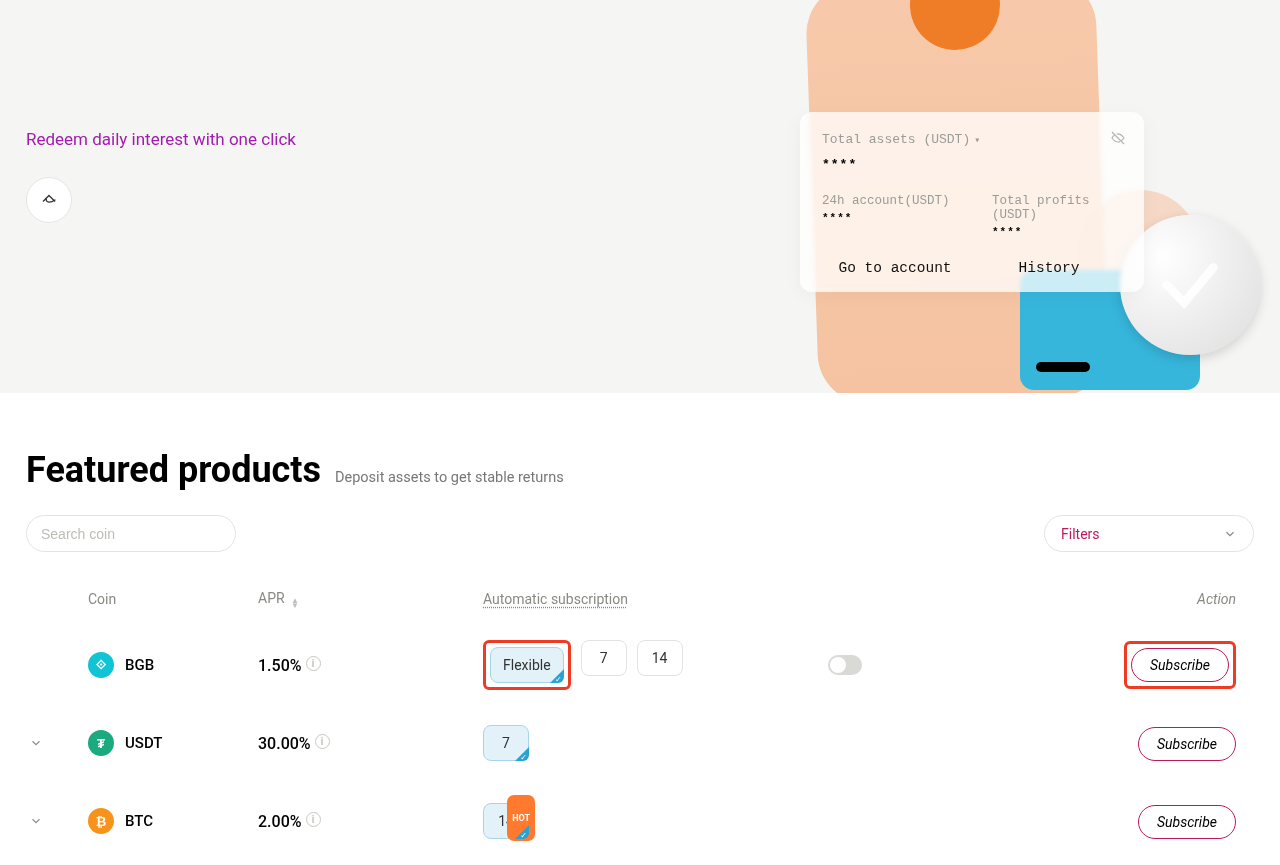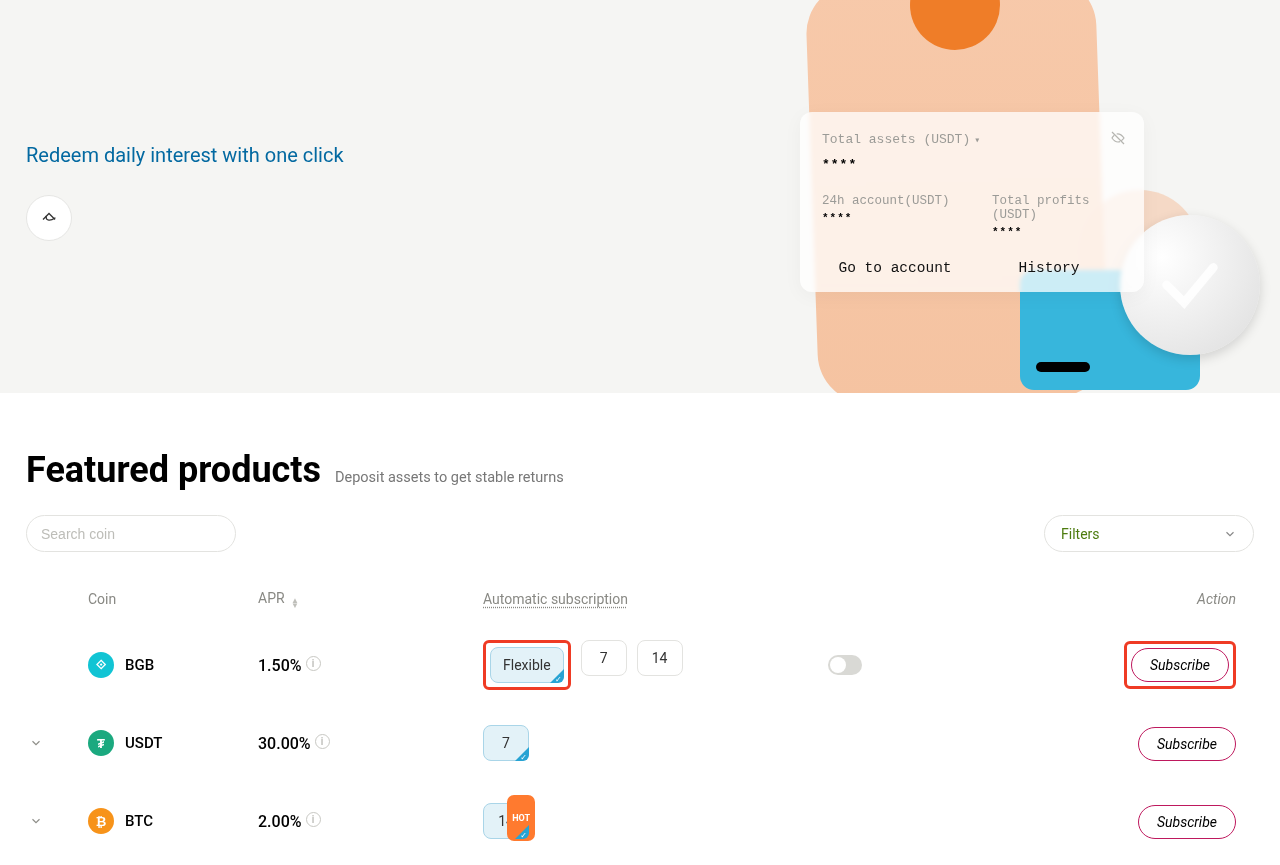--- a/index.html
+++ b/index.html
@@ -14,23 +14,23 @@
   position: absolute;
   left: 26px;
   top: 115px;
 }
 .hero-title {
   font-size: 52px;
   font-weight: 700;
   letter-spacing: -0.5px;
 }
 .hero-sub {
-  font-size: 20px;
-  margin-top: 28px;
-  color: #0369a1;
+  font-size: 17px;
+  margin-top: 14px;
+  color: #a21caf;
 }
 .share-btn {
   margin-top: 28px;
   width: 46px;
   height: 46px;
   border-radius: 50%;
   background: #fff;
   border: 1px solid #e6e6e4;
   display: flex;
   align-items: center;
@@ -162,21 +162,21 @@
   display:flex; align-items:center; padding: 0 14px; background:#fff;
 }
 .search input {
   border:none; outline:none; flex:1; font-size:14px; color:#333;
 }
 .search input::placeholder { color:#bdbdb8; }
 .search svg { width:16px; height:16px; color:#444; }
 .filters {
   width: 210px; height:37px; border:1px solid #e3e3e0; border-radius:20px;
   display:flex; align-items:center; justify-content:space-between; padding:0 16px;
-  font-size:14px; color:#4d7c0f; cursor:pointer;gap:21px;
+  font-size:14px; color:#be185d; cursor:pointer;gap:21px;
 }
 .filters svg { width:14px; height:14px; color:#888; }
 
 .table {
   margin-top: 38px;
 }
 .thead {
   display:flex; align-items:center; font-size:14px; color:#898984; padding: 0 0 18px 0;
 }
 .col-exp { width: 62px; }

